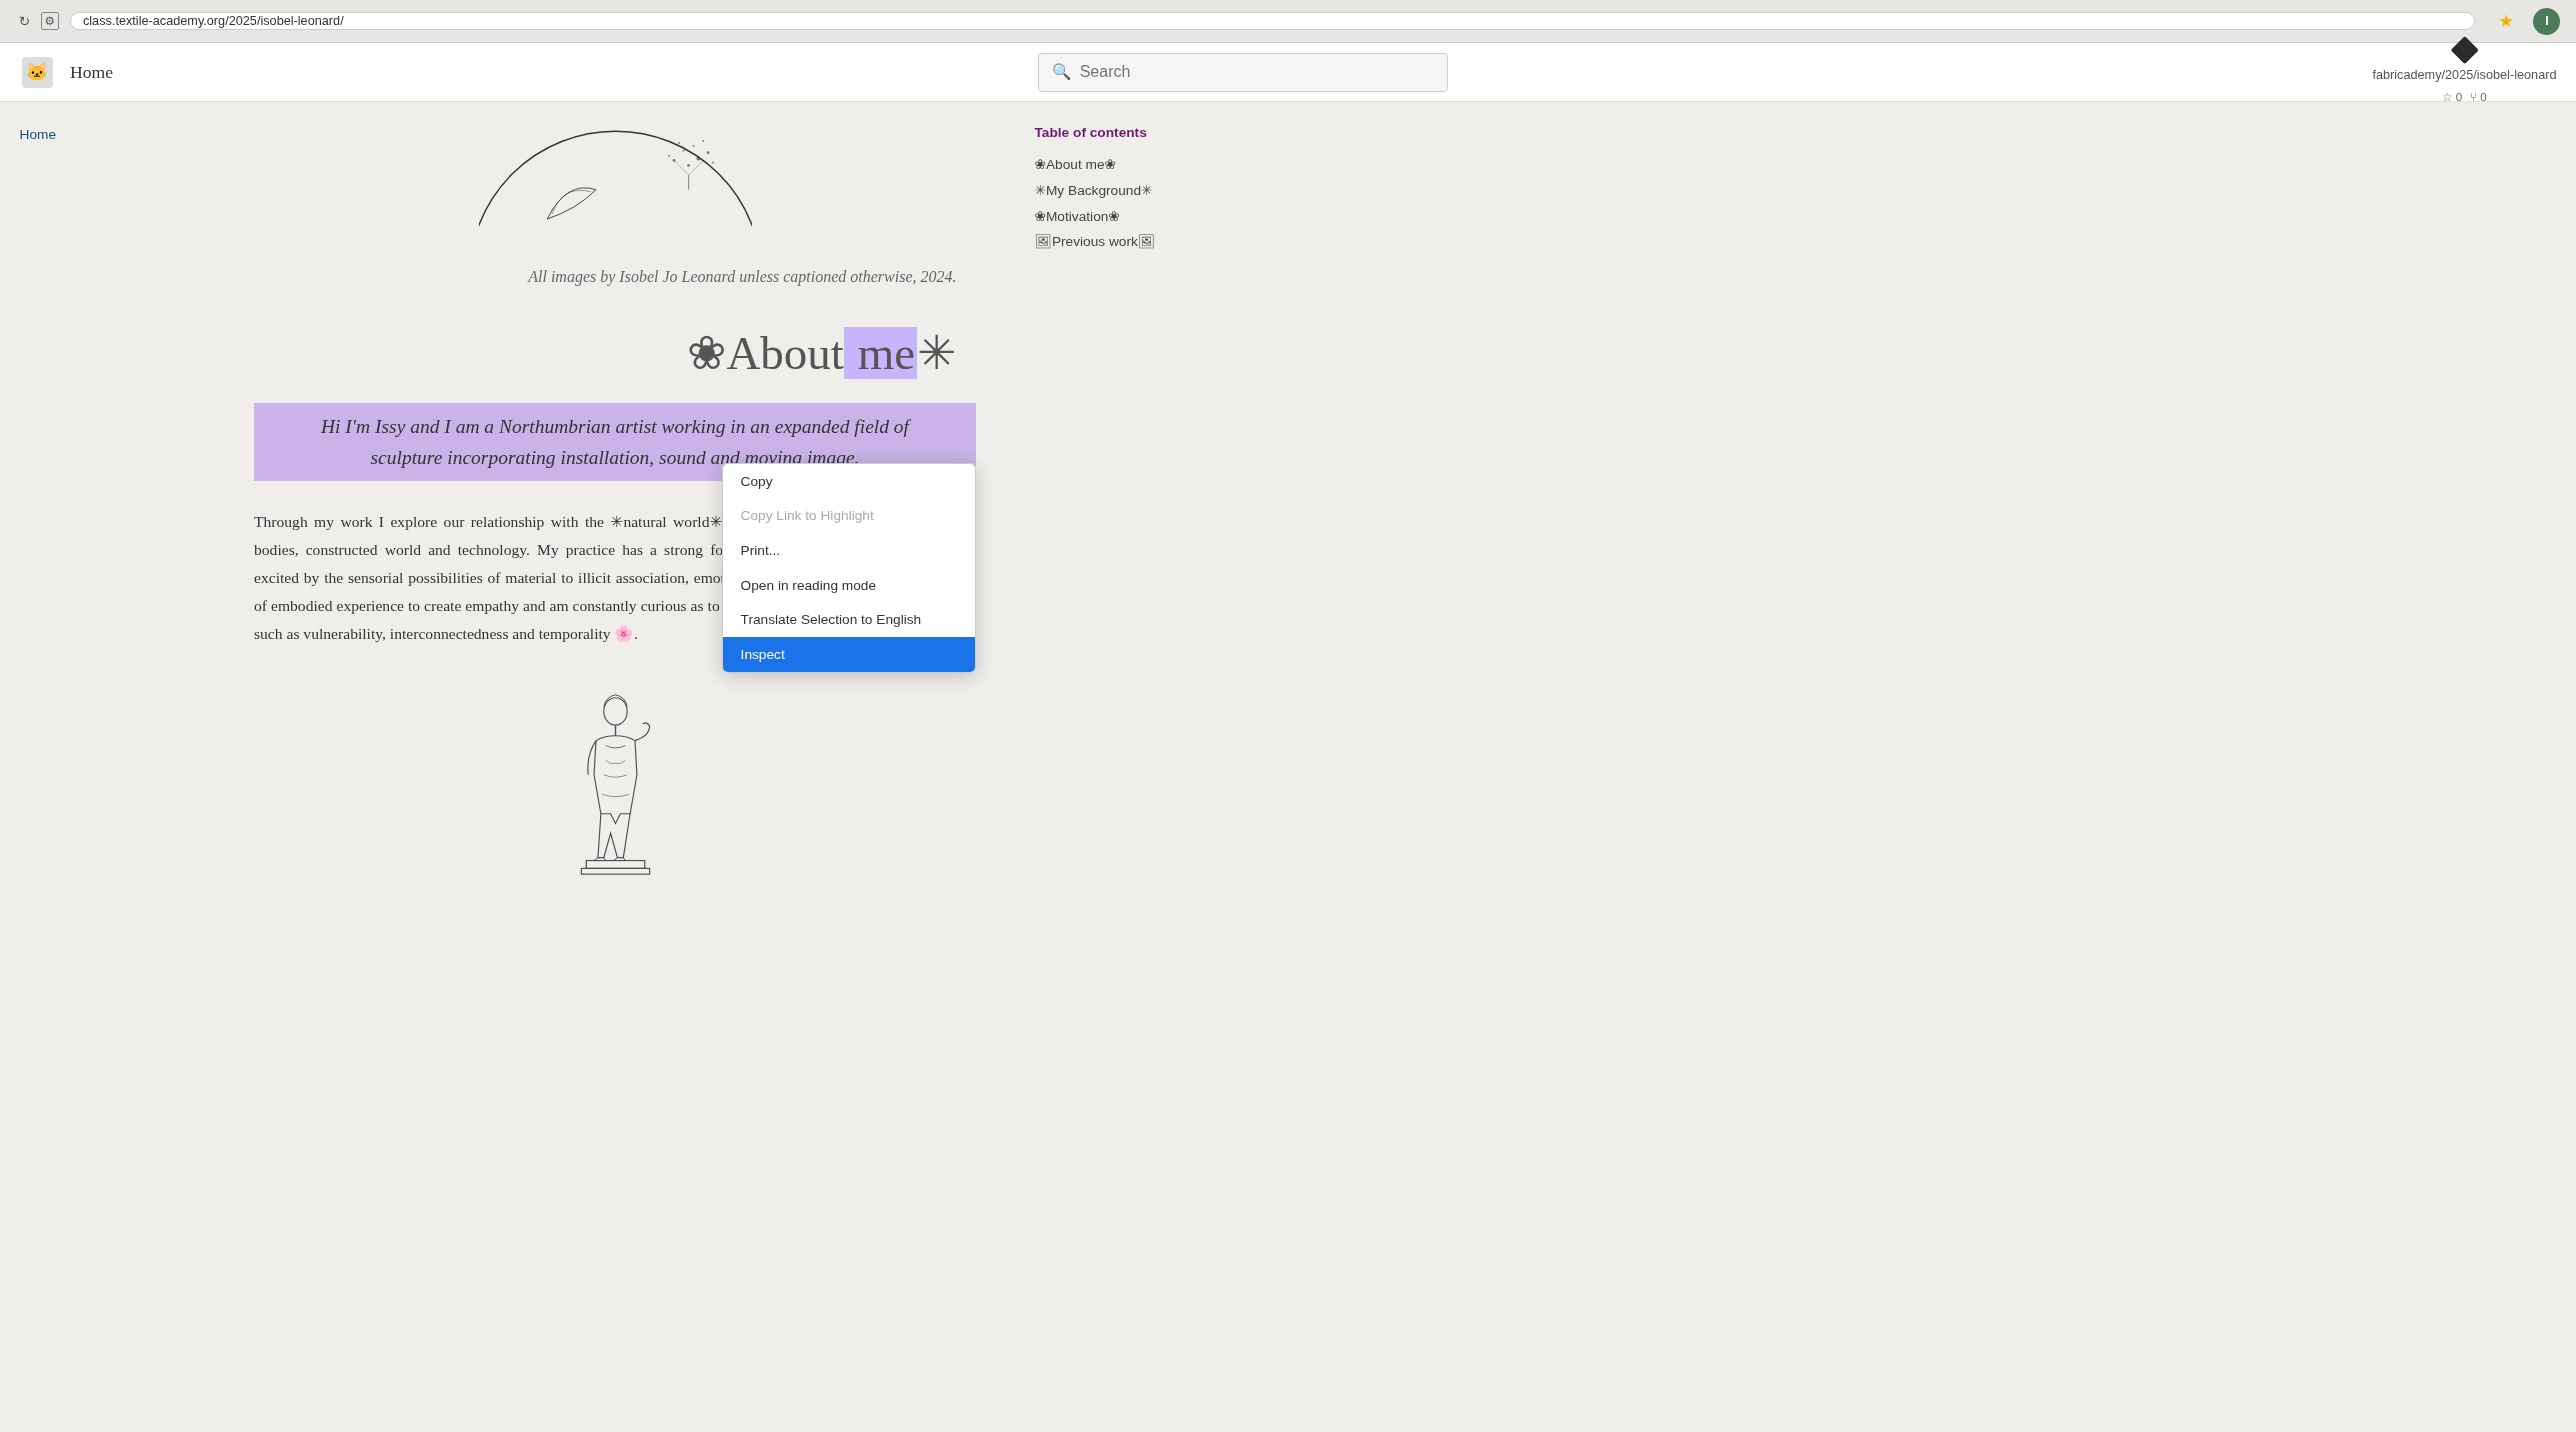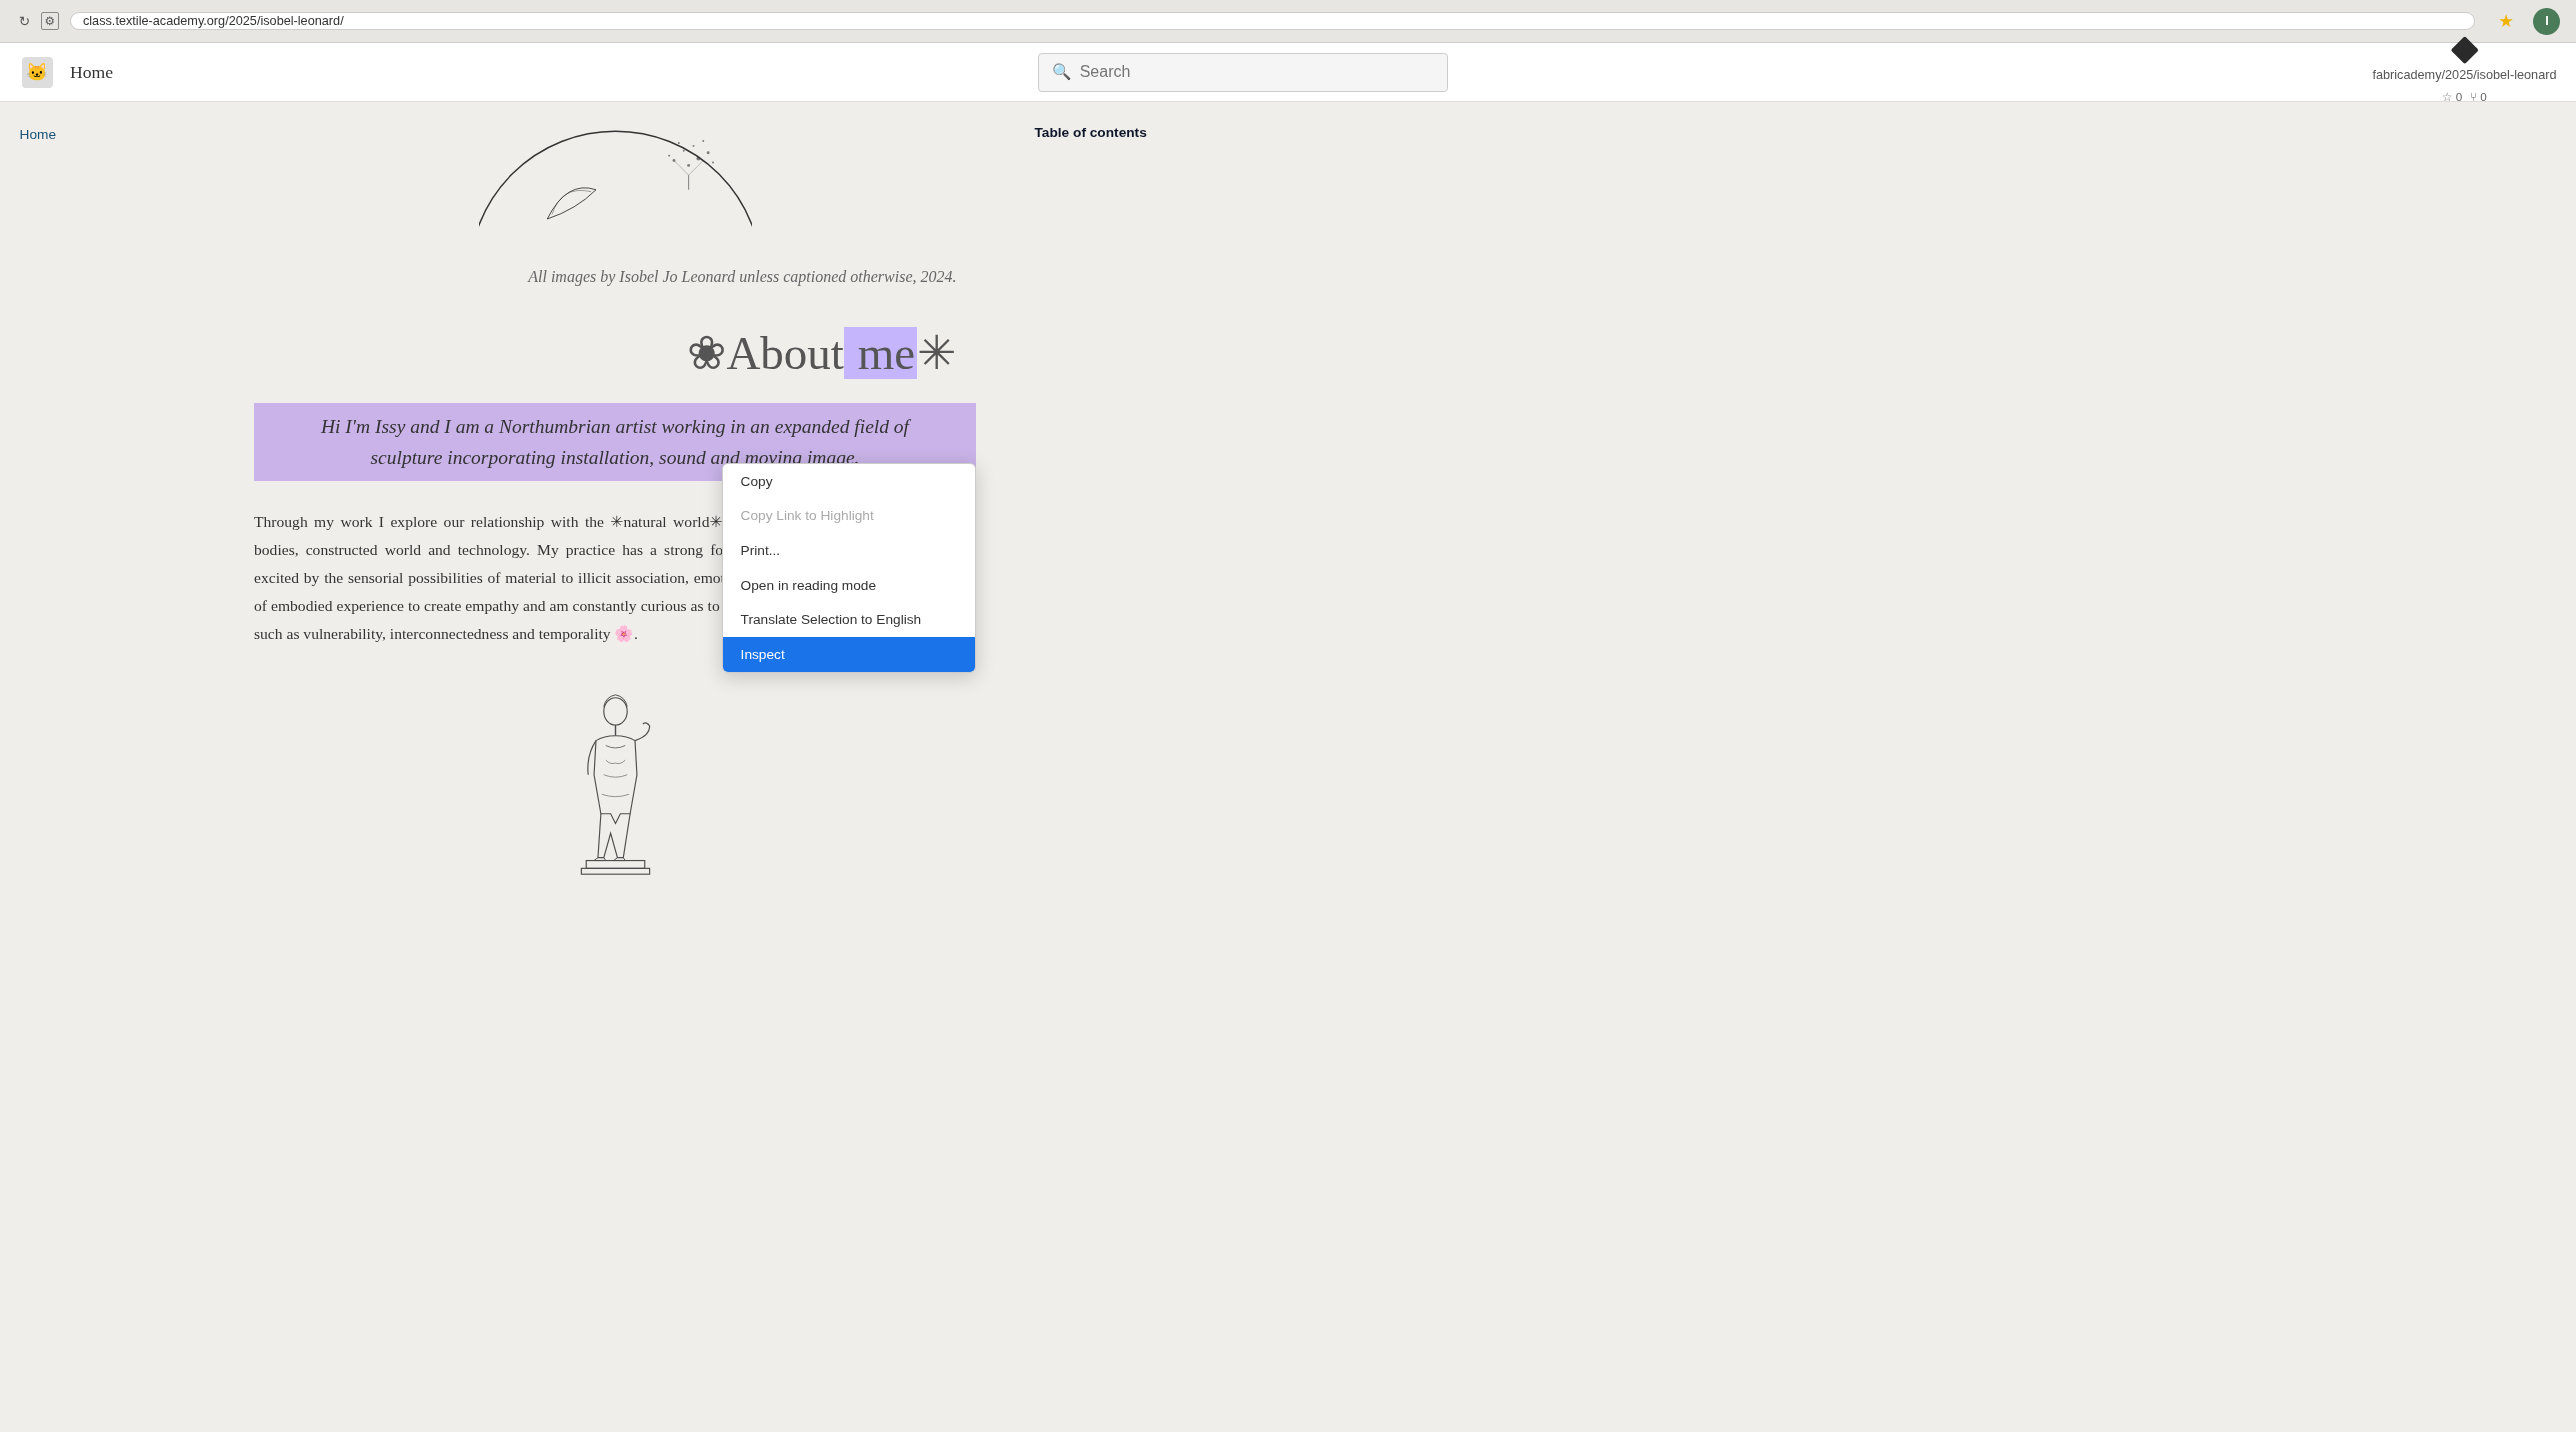--- a/index.html
+++ b/index.html
@@ -224,21 +224,21 @@
 
     
     .right-sidebar {
       width: 254px;
       padding: 23.4px 19.5px;
       flex-shrink: 0;
     }
     .toc-title {
       font-size: 13.7px;
       font-family: Arial, sans-serif;
-      color: #0f172a;
+      color: #701a75;
       font-weight: bold;
       margin-bottom: 15.6px;
     }
     .toc-list {
       list-style: none;
       display: flex;
       flex-direction: column;
       gap: 9.8px;
     }
     .toc-item {
@@ -412,20 +412,26 @@
 
         <path d="M50 75 Q55 80 60 78 Q65 80 70 75" fill="none" stroke="#333" stroke-width="0.6"></path>
         <path d="M48 90 Q60 95 72 90" fill="none" stroke="#333" stroke-width="0.6"></path>
         <path d="M46 110 Q60 115 74 110" fill="none" stroke="#333" stroke-width="0.6"></path>
       </svg>
     </div>
   </div>
 
   <div class="right-sidebar">
     <div class="toc-title">Table of contents</div>
+    <ul class="toc-list">
+      <li class="toc-item">❀About me❀</li>
+      <li class="toc-item">✳My Background✳</li>
+      <li class="toc-item">❀Motivation❀</li>
+      <li class="toc-item">🖼Previous work🖼</li>
+    </ul>
   </div>
 
   <div class="context-menu-overlay">
     <div class="context-menu">
       <div class="context-menu-item">
         <span>Copy</span>
       </div>
       <div class="context-menu-item disabled">
         <span>Copy Link to Highlight</span>
       </div>

